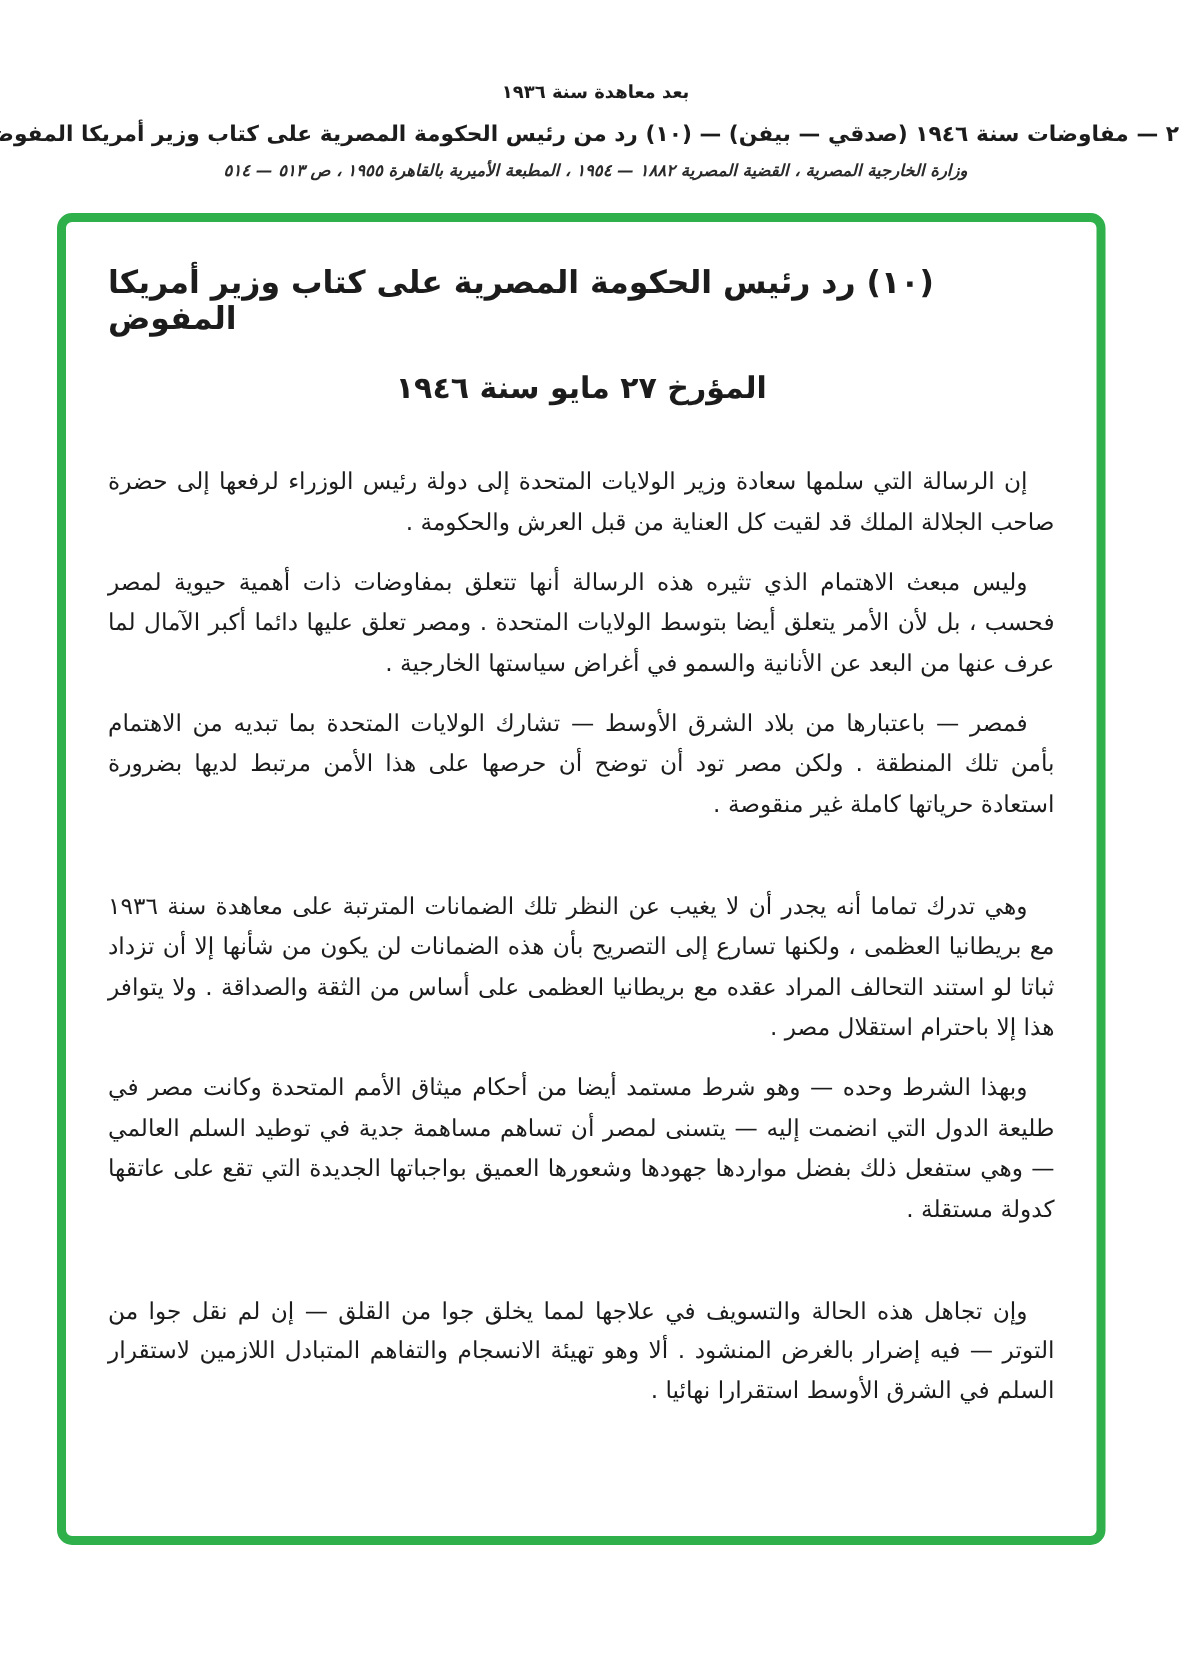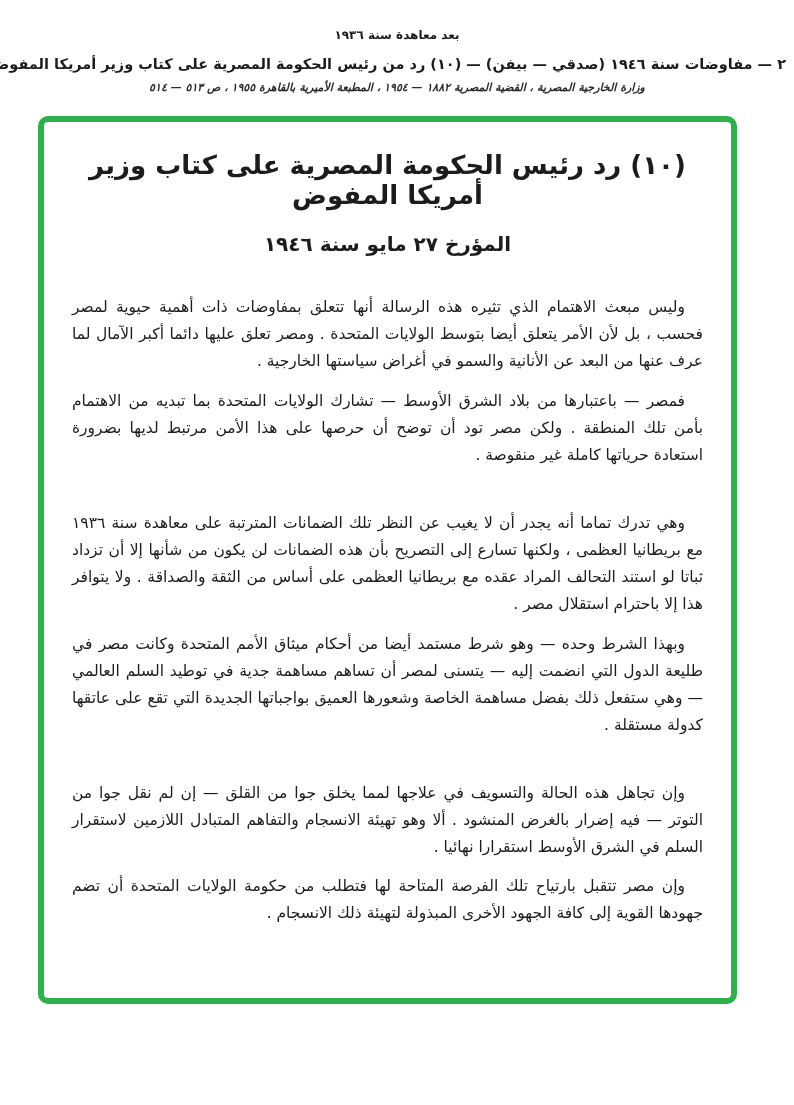--- a/index.html
+++ b/index.html
@@ -17,22 +17,22 @@
     direction:rtl;
     overflow:hidden;
   }
   .page{
     position:relative;
     width:794px;
     height:1105px;
     background:#ffffff;
   }
   .header{
+    padding-top:54px;
     text-align:center;
-    margin-top:28px;
   }
   .header-note{
     font-size:12px;
     font-weight:700;
     letter-spacing:0.5px;
     margin-bottom:14px;
   }
   .header-title{
     font-size:14.5px;
     font-weight:700;
@@ -50,22 +50,22 @@
   }
   .highlight-box{
     margin:0 57px 0 38px;
     min-height:888px;
     border:6px solid var(--highlight);
     border-radius:10px;
     padding:22px 28px 26px 28px;
     background:#ffffff;
   }
   .doc-title{
-    text-align:center;
-    font-size:26px;
+    text-align:left;
+    font-size:21px;
     font-weight:700;
     margin-top:6px;
     margin-bottom:22px;
   }
   .doc-subtitle{
     text-align:center;
     font-size:20px;
     font-weight:700;
     margin-bottom:38px;
   }
@@ -90,22 +90,22 @@
     <div class="header-note">بعد معاهدة سنة ١٩٣٦</div>
     <div class="header-title">٢ — مفاوضات سنة ١٩٤٦ (صدقي — بيفن) — (١٠) رد من رئيس الحكومة المصرية على كتاب وزير أمريكا المفوض</div>
     <div class="header-source">وزارة الخارجية المصرية ، القضية المصرية ١٨٨٢ — ١٩٥٤ ، المطبعة الأميرية بالقاهرة ١٩٥٥ ، ص ٥١٣ — ٥١٤</div>
   </div>
 
   <div class="highlight-box">
     <div class="doc-title">(١٠) رد رئيس الحكومة المصرية على كتاب وزير أمريكا المفوض</div>
     <div class="doc-subtitle">المؤرخ ٢٧ مايو سنة ١٩٤٦</div>
 
     <div class="doc-body">
+      <p>إن الرسالة التي سلمها سعادة وزير الولايات المتحدة إلى دولة رئيس الوزراء لرفعها إلى حضرة صاحب الجلالة الملك قد لقيت كل العناية من قبل العرش والحكومة .</p>
       <p>وليس مبعث الاهتمام الذي تثيره هذه الرسالة أنها تتعلق بمفاوضات ذات أهمية حيوية لمصر فحسب ، بل لأن الأمر يتعلق أيضا بتوسط الولايات المتحدة . ومصر تعلق عليها دائما أكبر الآمال لما عرف عنها من البعد عن الأنانية والسمو في أغراض سياستها الخارجية .</p>
       <p>فمصر — باعتبارها من بلاد الشرق الأوسط — تشارك الولايات المتحدة بما تبديه من الاهتمام بأمن تلك المنطقة . ولكن مصر تود أن توضح أن حرصها على هذا الأمن مرتبط لديها بضرورة استعادة حرياتها كاملة غير منقوصة .</p>
       <p class="gap-before">وهي تدرك تماما أنه يجدر أن لا يغيب عن النظر تلك الضمانات المترتبة على معاهدة سنة ١٩٣٦ مع بريطانيا العظمى ، ولكنها تسارع إلى التصريح بأن هذه الضمانات لن يكون من شأنها إلا أن تزداد ثباتا لو استند التحالف المراد عقده مع بريطانيا العظمى على أساس من الثقة والصداقة . ولا يتوافر هذا إلا باحترام استقلال مصر .</p>
-      <p>وبهذا الشرط وحده — وهو شرط مستمد أيضا من أحكام ميثاق الأمم المتحدة وكانت مصر في طليعة الدول التي انضمت إليه — يتسنى لمصر أن تساهم مساهمة جدية في توطيد السلم العالمي — وهي ستفعل ذلك بفضل مساهمة الخاصة وشعورها العميق بواجباتها الجديدة التي تقع على عاتقها كدولة مستقلة .</p>
+      <p>وبهذا الشرط وحده — وهو شرط مستمد أيضا من أحكام ميثاق الأمم المتحدة وكانت مصر في طليعة الدول التي انضمت إليه — يتسنى لمصر أن تساهم مساهمة جدية في توطيد السلم العالمي — وهي ستفعل ذلك بفضل مواردها جهودها وشعورها العميق بواجباتها الجديدة التي تقع على عاتقها كدولة مستقلة .</p>
       <p class="gap-before">وإن تجاهل هذه الحالة والتسويف في علاجها لمما يخلق جوا من القلق — إن لم نقل جوا من التوتر — فيه إضرار بالغرض المنشود . ألا وهو تهيئة الانسجام والتفاهم المتبادل اللازمين لاستقرار السلم في الشرق الأوسط استقرارا نهائيا .</p>
-      <p>وإن مصر تتقبل بارتياح تلك الفرصة المتاحة لها فتطلب من حكومة الولايات المتحدة أن تضم جهودها القوية إلى كافة الجهود الأخرى المبذولة لتهيئة ذلك الانسجام .</p>
     </div>
   </div>
 
 </div>
 
 </body></html>

